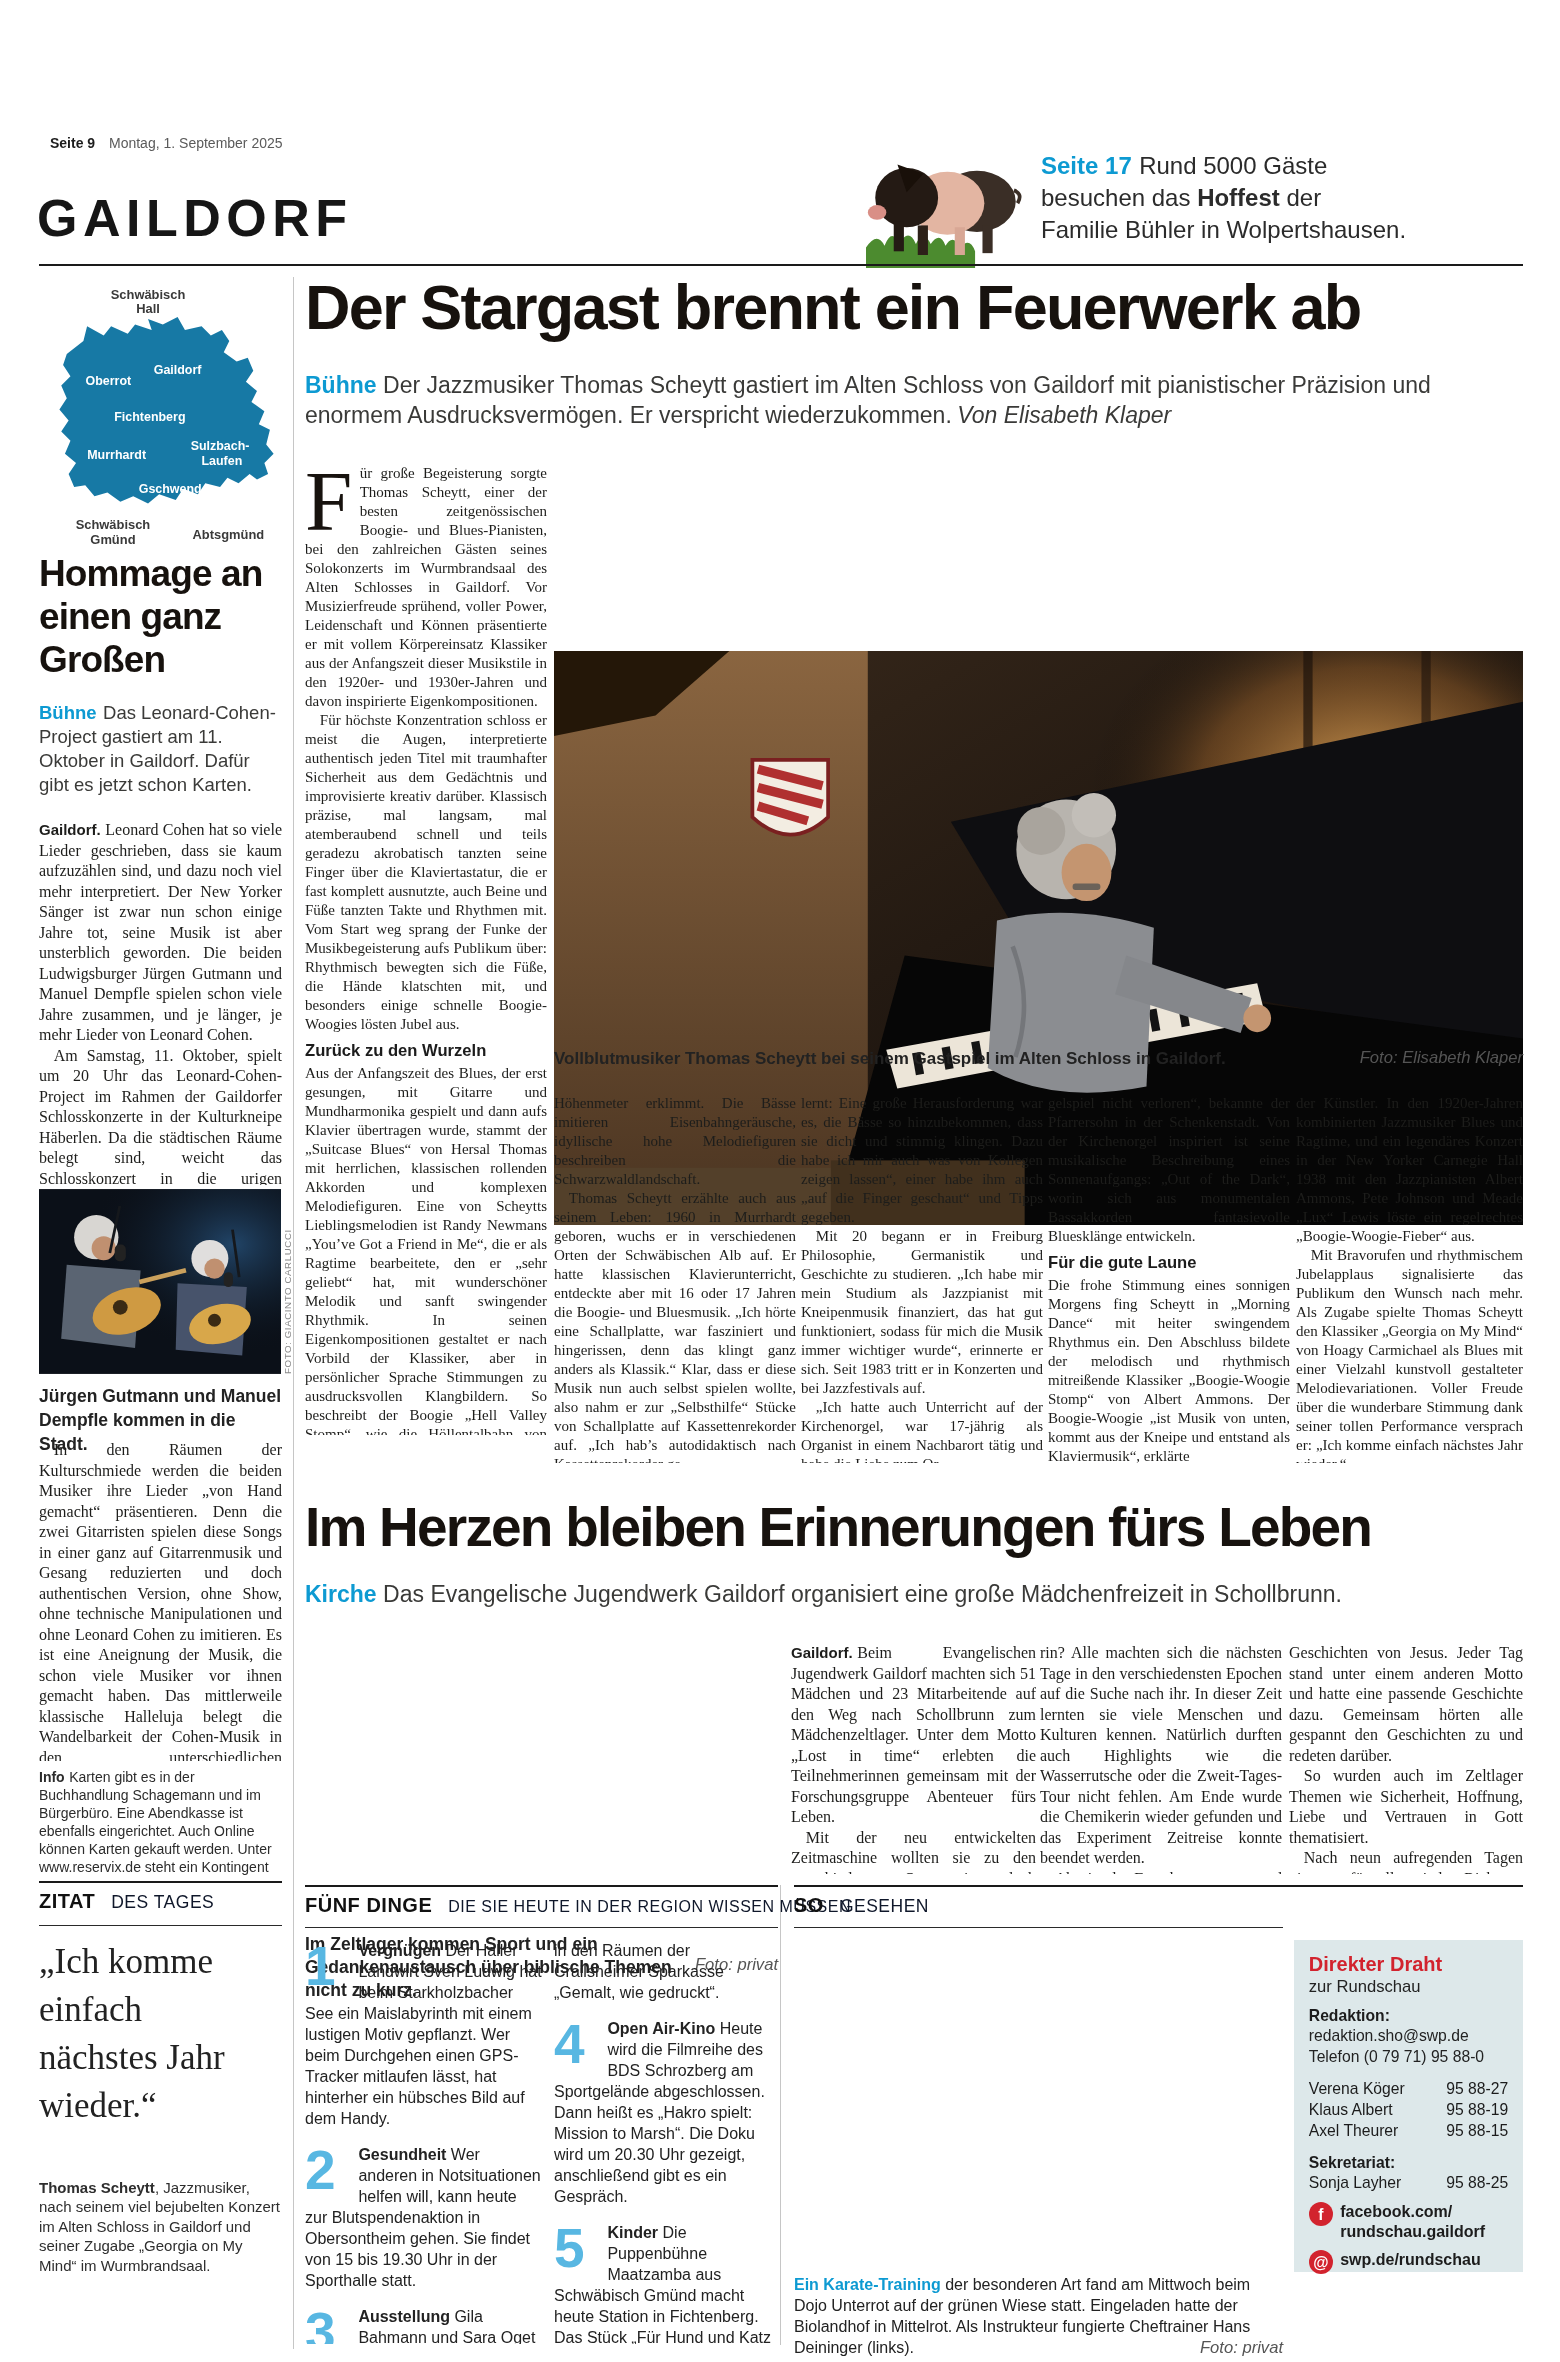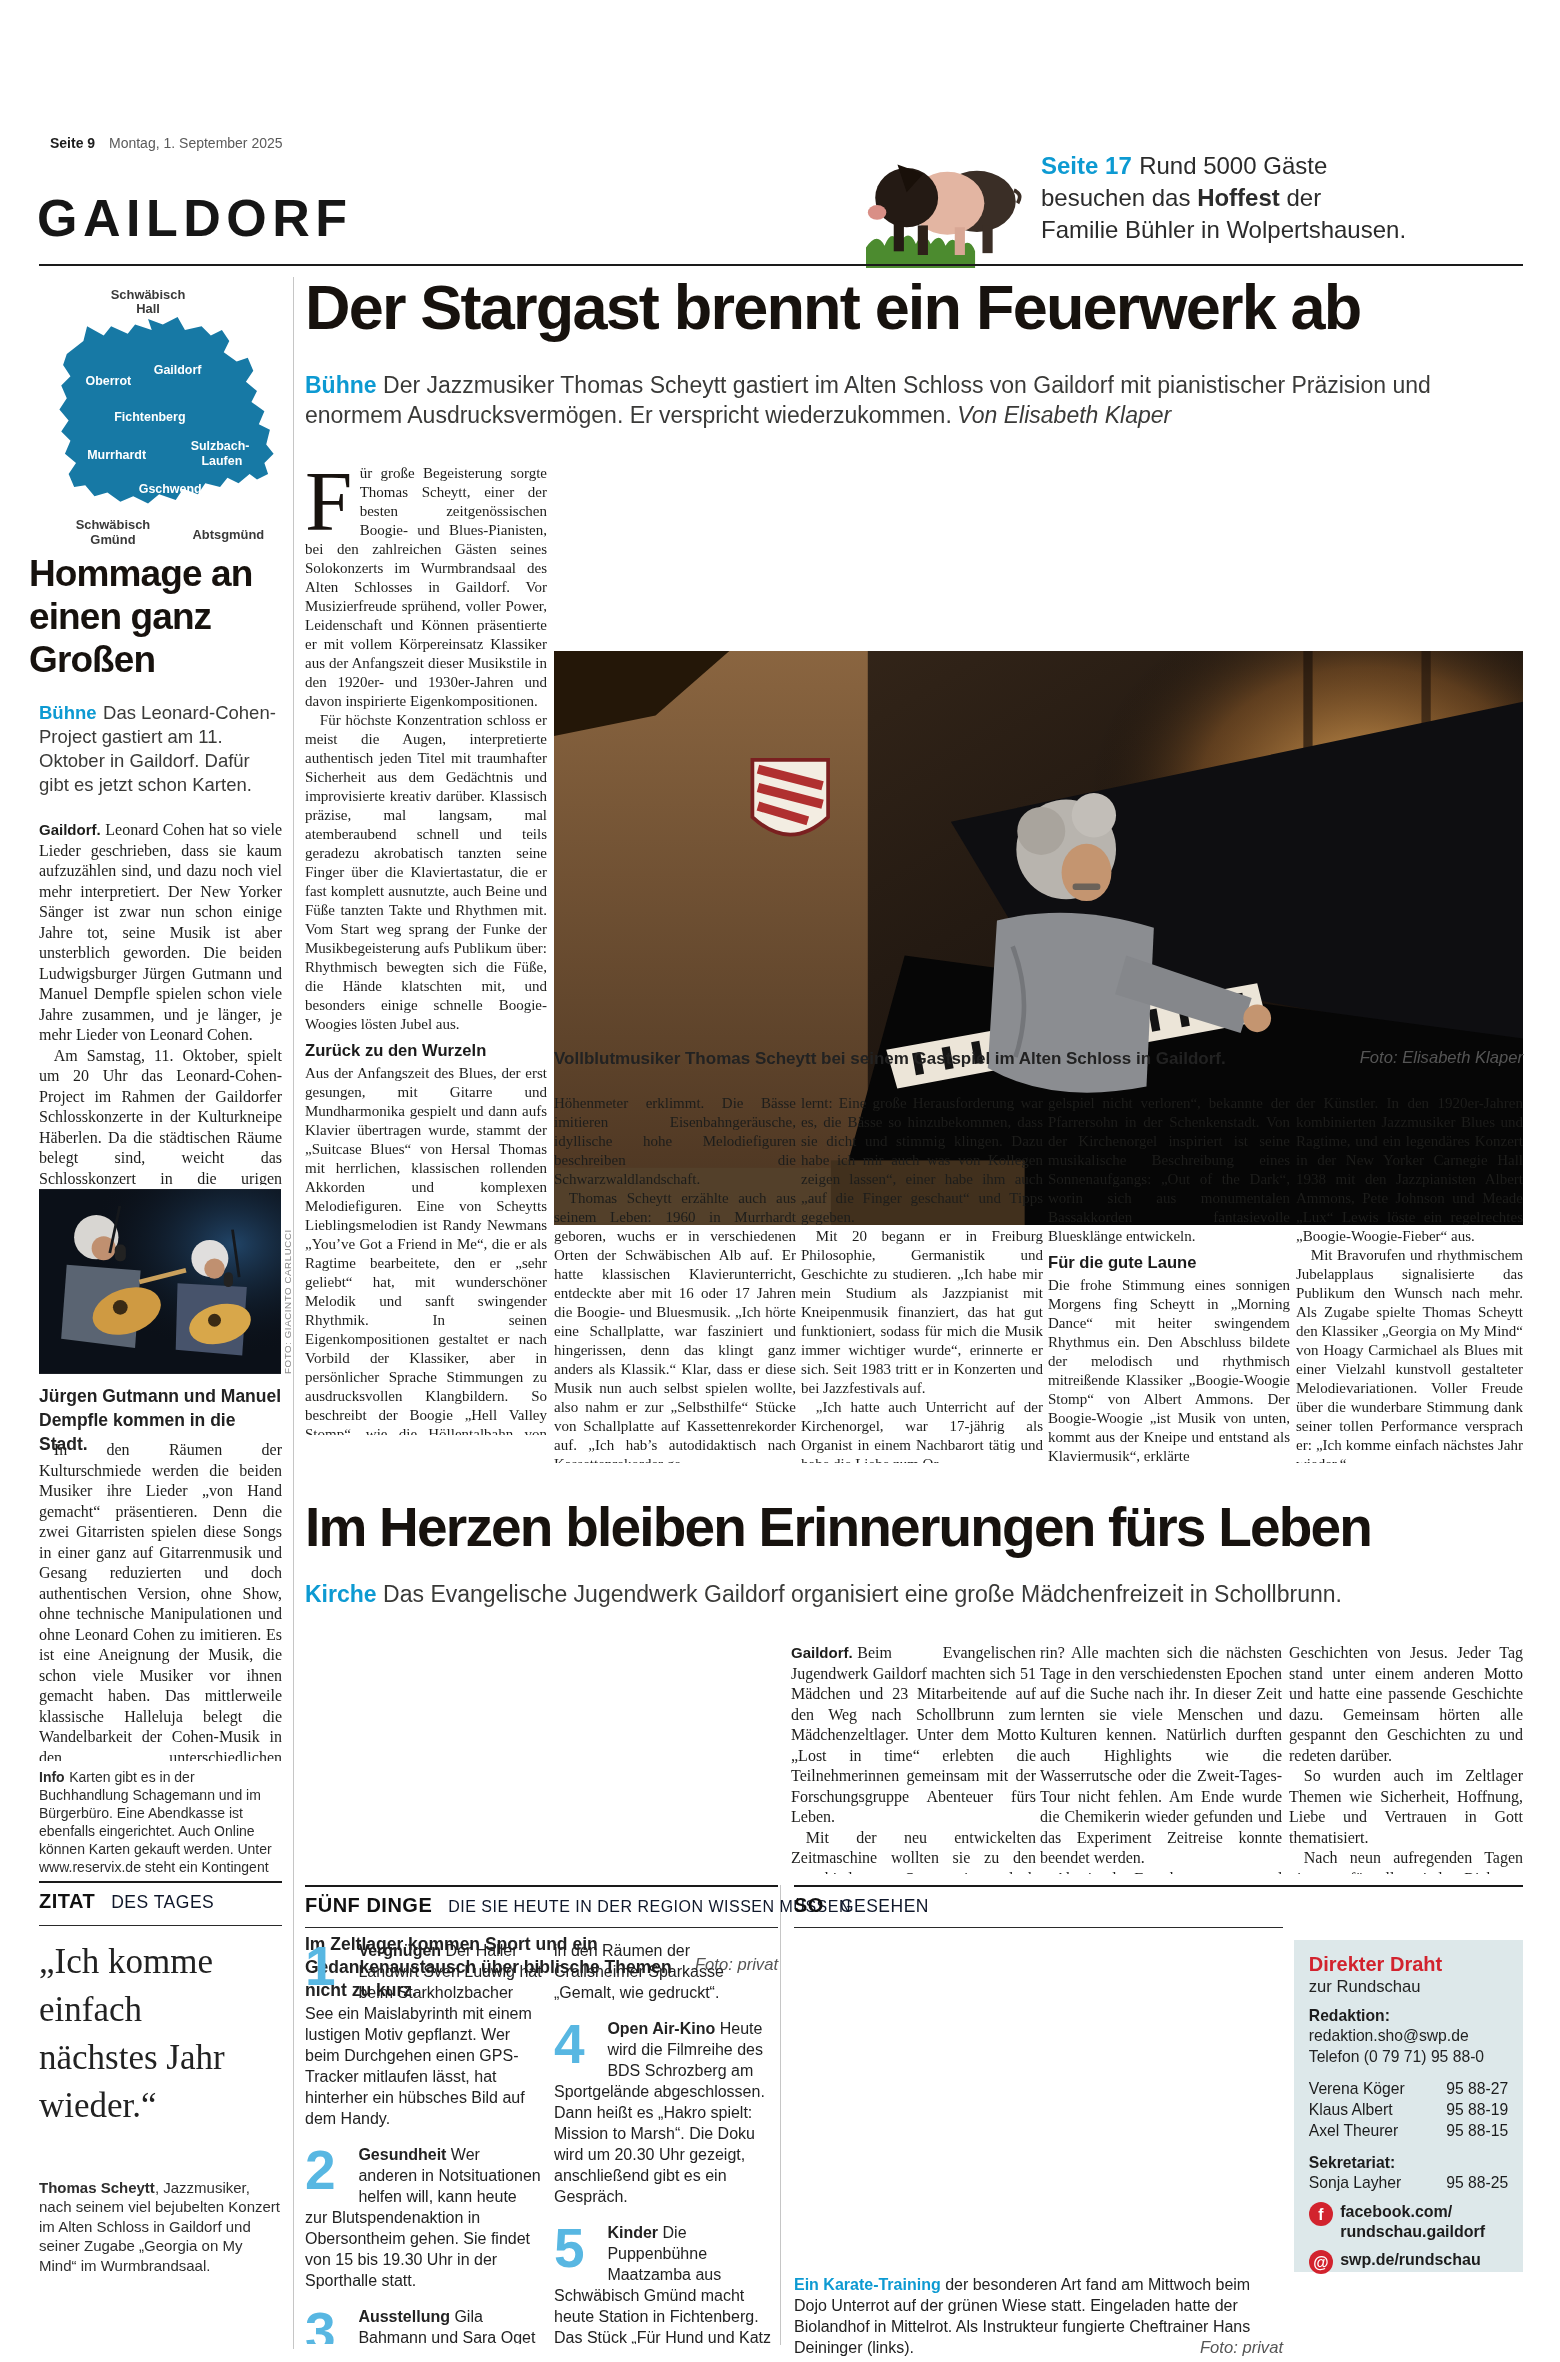--- a/index.html
+++ b/index.html
@@ -95,21 +95,21 @@
       <text x="75" y="112">Oberrot</text>
       <text x="150" y="100">Gaildorf</text>
       <text x="120" y="150">Fichtenberg</text>
       <text x="84" y="192">Murrhardt</text>
       <text x="196" y="182">Sulzbach-</text>
       <text x="198" y="198">Laufen</text>
       <text x="142" y="228">Gschwend</text>
     </g>
   </svg>
 
-  <div class="abs hl" style="left:29px;top:552px;width:255px;font-size:37px;line-height:43px;letter-spacing:-0.9px;white-space:normal;">Hommage an einen ganz Großen</div>
+  <div class="abs hl" style="left:39px;top:552px;width:255px;font-size:37px;line-height:43px;letter-spacing:-0.9px;white-space:normal;">Hommage an einen ganz Großen</div>
   <div class="abs sf-sm" style="left:39px;top:701px;width:243px;">
     <span class="kick">Bühne</span><span>Das Leonard-Cohen-Project gastiert am 11. Oktober in Gaildorf. Dafür gibt es jetzt schon Karten.</span>
   </div>
   <div class="abs serif" style="left:39px;top:820px;width:243px;height:365px;overflow:hidden;">
     <p><b style="font-family:'Liberation Sans',sans-serif;font-size:15px;margin-right:4.6px;">Gaildorf.</b><span>Leonard Cohen hat so viele Lieder geschrieben, dass sie kaum aufzuzählen sind, und dazu noch viel mehr interpretiert. Der New Yorker Sänger ist zwar nun schon einige Jahre tot, seine Musik ist aber unsterblich geworden. Die beiden Ludwigsburger Jürgen Gutmann und Manuel Dempfle spielen schon viele Jahre zusammen, und je länger, je mehr Lieder von Leonard Cohen.</span></p>
     <p class="ind">Am Samstag, 11. Oktober, spielt um 20 Uhr das Leonard-Cohen-Project im Rahmen der Gaildorfer Schlosskonzerte in der Kulturkneipe Häberlen. Da die städtischen Räume belegt sind, weicht das Schlosskonzert in die urigen Räumlichkeiten in der Karlstraße aus.</p>
   </div>
   <div class="abs photo" style="left:39px;top:1189px;width:242px;height:185px;">
     <svg width="242" height="185" viewBox="0 0 262 200">
       <rect width="262" height="200" fill="#0b1018"></rect>

